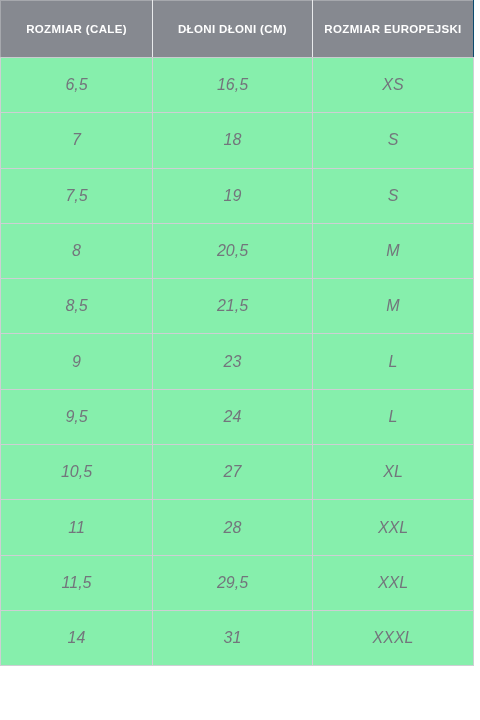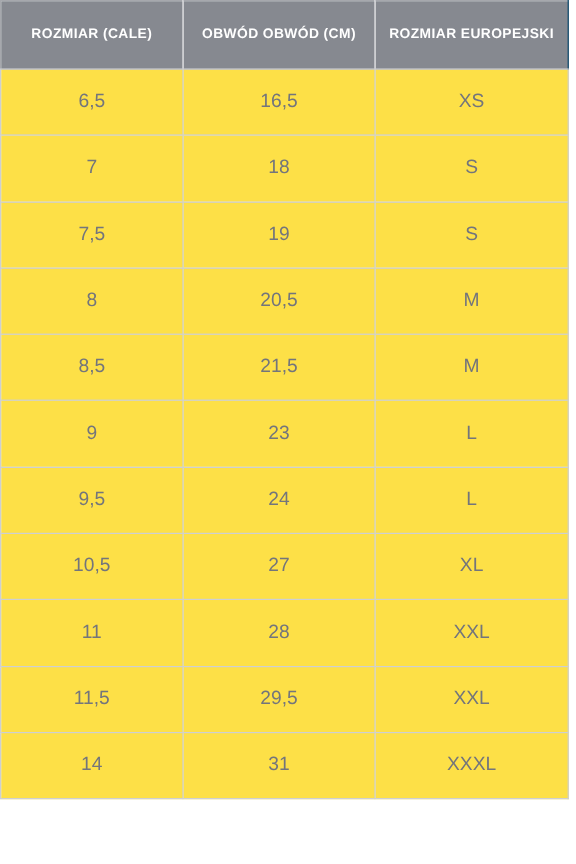--- a/index.html
+++ b/index.html
@@ -50,32 +50,33 @@
     margin-left: 24px;
   }
   thead tr.chart-header-row th:first-child {
     border-left: 1px solid #a6a8ad;
   }
   thead tr.chart-header-row th:last-child {
     border-right: 1px solid #0c4a6e;
   }
 
   tbody tr.chart-data-row td {
-    background: #fde047;
+    background: #86efac;
     color: #73757c;
     font-size: 16px;
     font-weight: normal;
     text-align: center;
     height: 55.3px;
     padding: 0 4px;
     box-sizing: border-box;
     border-right: 1px solid #cdcfd3;
     border-bottom: 1px solid #cdcfd3;
     vertical-align: middle;
     white-space: nowrap;
+    font-style: italic;
   }
   tbody tr.chart-data-row td:first-child {
     border-left: 1px solid #cdcfd3;
   }
   tbody tr.chart-data-row td:last-child {
     border-right: 1px solid #cdcfd3;
     margin-left: 10px;
   }
 </style>
 </head>
@@ -84,21 +85,21 @@
 <div id="size-chart-wrap">
   <table class="size-chart">
     <colgroup>
       <col class="c1">
       <col class="c2">
       <col class="c3">
     </colgroup>
     <thead>
       <tr class="chart-header-row">
         <th>ROZMIAR (CALE)</th>
-        <th>OBWÓD OBWÓD (CM)</th>
+        <th>DŁONI DŁONI (CM)</th>
         <th>ROZMIAR EUROPEJSKI</th>
       </tr>
     </thead>
     <tbody id="chart-body">
         <tr class="chart-data-row">
           <td>6,5</td>
           <td>16,5</td>
           <td>XS</td>
         </tr>
         <tr class="chart-data-row">

